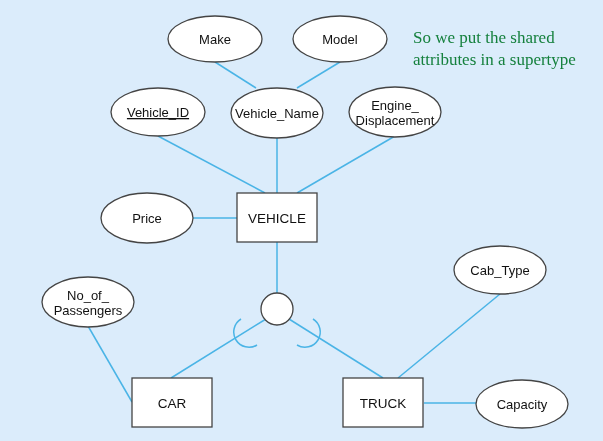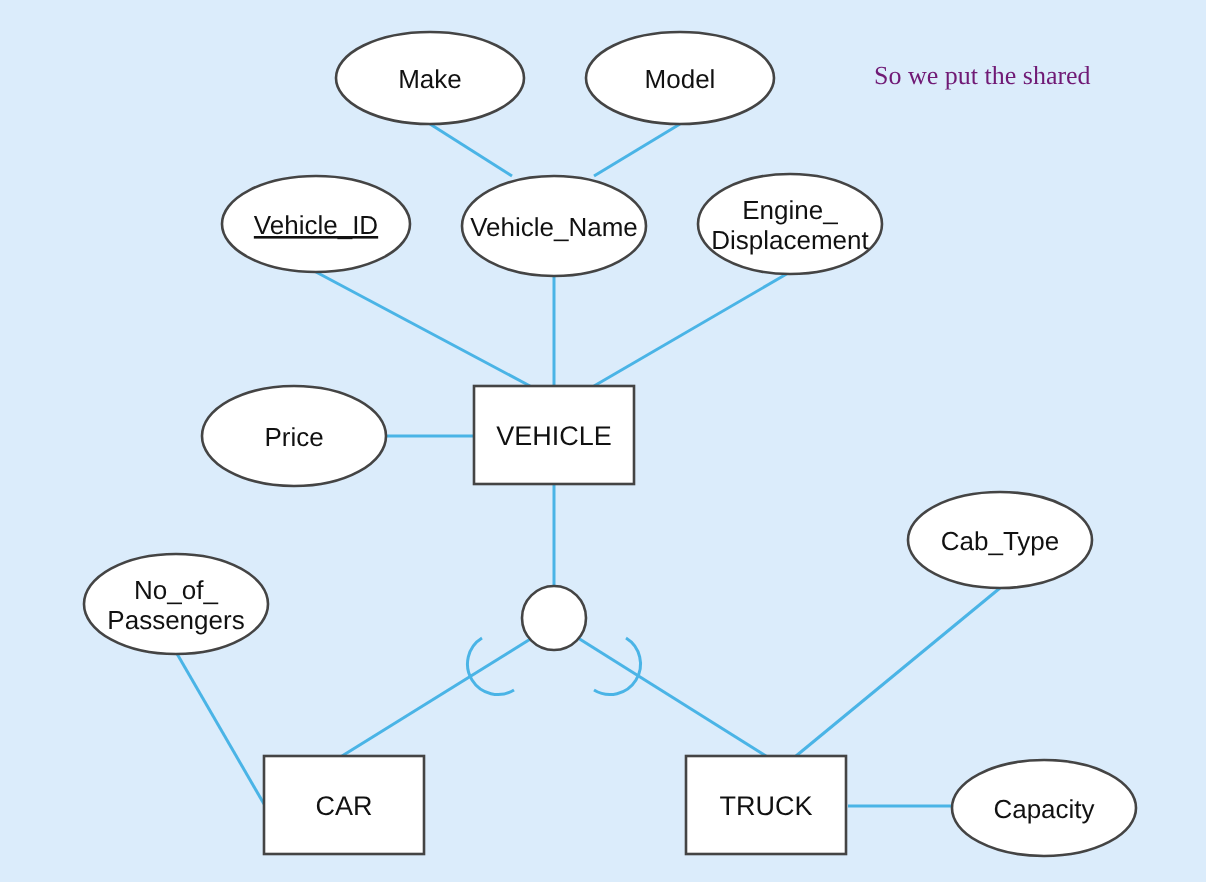--- a/index.html
+++ b/index.html
@@ -1,18 +1,18 @@
 <!DOCTYPE html>
 <html><head>
 <meta charset="utf-8">
 <style>
   html, body { margin: 0; padding: 0; }
   body { width: 603px; height: 441px; background: #dbecfb; overflow: hidden; position: relative; font-family: "Liberation Sans", sans-serif; }
   svg#diagram { position: absolute; left: 0; top: 0; }
-  .note { position: absolute; left: 413px; top: 27px; color: #701a75; font-family: "Liberation Serif", serif; font-size: 13px; line-height: 22px; margin-left: 24px; }
+  .note { position: absolute; left: 413px; top: 27px; color: #15803d; font-family: "Liberation Serif", serif; font-size: 17px; line-height: 22px; }
   .attr-text { font-family: "Liberation Sans", sans-serif; font-size: 13px; fill: #111; }
   .ent-text { font-family: "Liberation Sans", sans-serif; font-size: 13.5px; fill: #111; }
 </style>
 </head>
 <body>
 
 <svg id="diagram" width="603" height="441" viewBox="0 0 603 441" xmlns="http://www.w3.org/2000/svg">
   <g id="connectors" stroke="#4ab4e6" stroke-width="1.5" fill="none">
     <line x1="215" y1="62" x2="256" y2="88"></line>
     <line x1="340" y1="62" x2="297" y2="88"></line>
@@ -83,13 +83,14 @@
         <ellipse cx="522" cy="404" rx="46" ry="24" fill="#ffffff" stroke="#444444" stroke-width="1.3"></ellipse>
         <text x="522" y="409" text-anchor="middle" class="attr-text">Capacity</text>
       </g>
     </g>
 
   <circle cx="277" cy="309" r="16" fill="#ffffff" stroke="#444444" stroke-width="1.3"></circle>
 </svg>
 
 <div class="note">
   <div>So we put the shared</div>
+  <div>attributes in a supertype</div>
 </div>
 
 </body></html>

